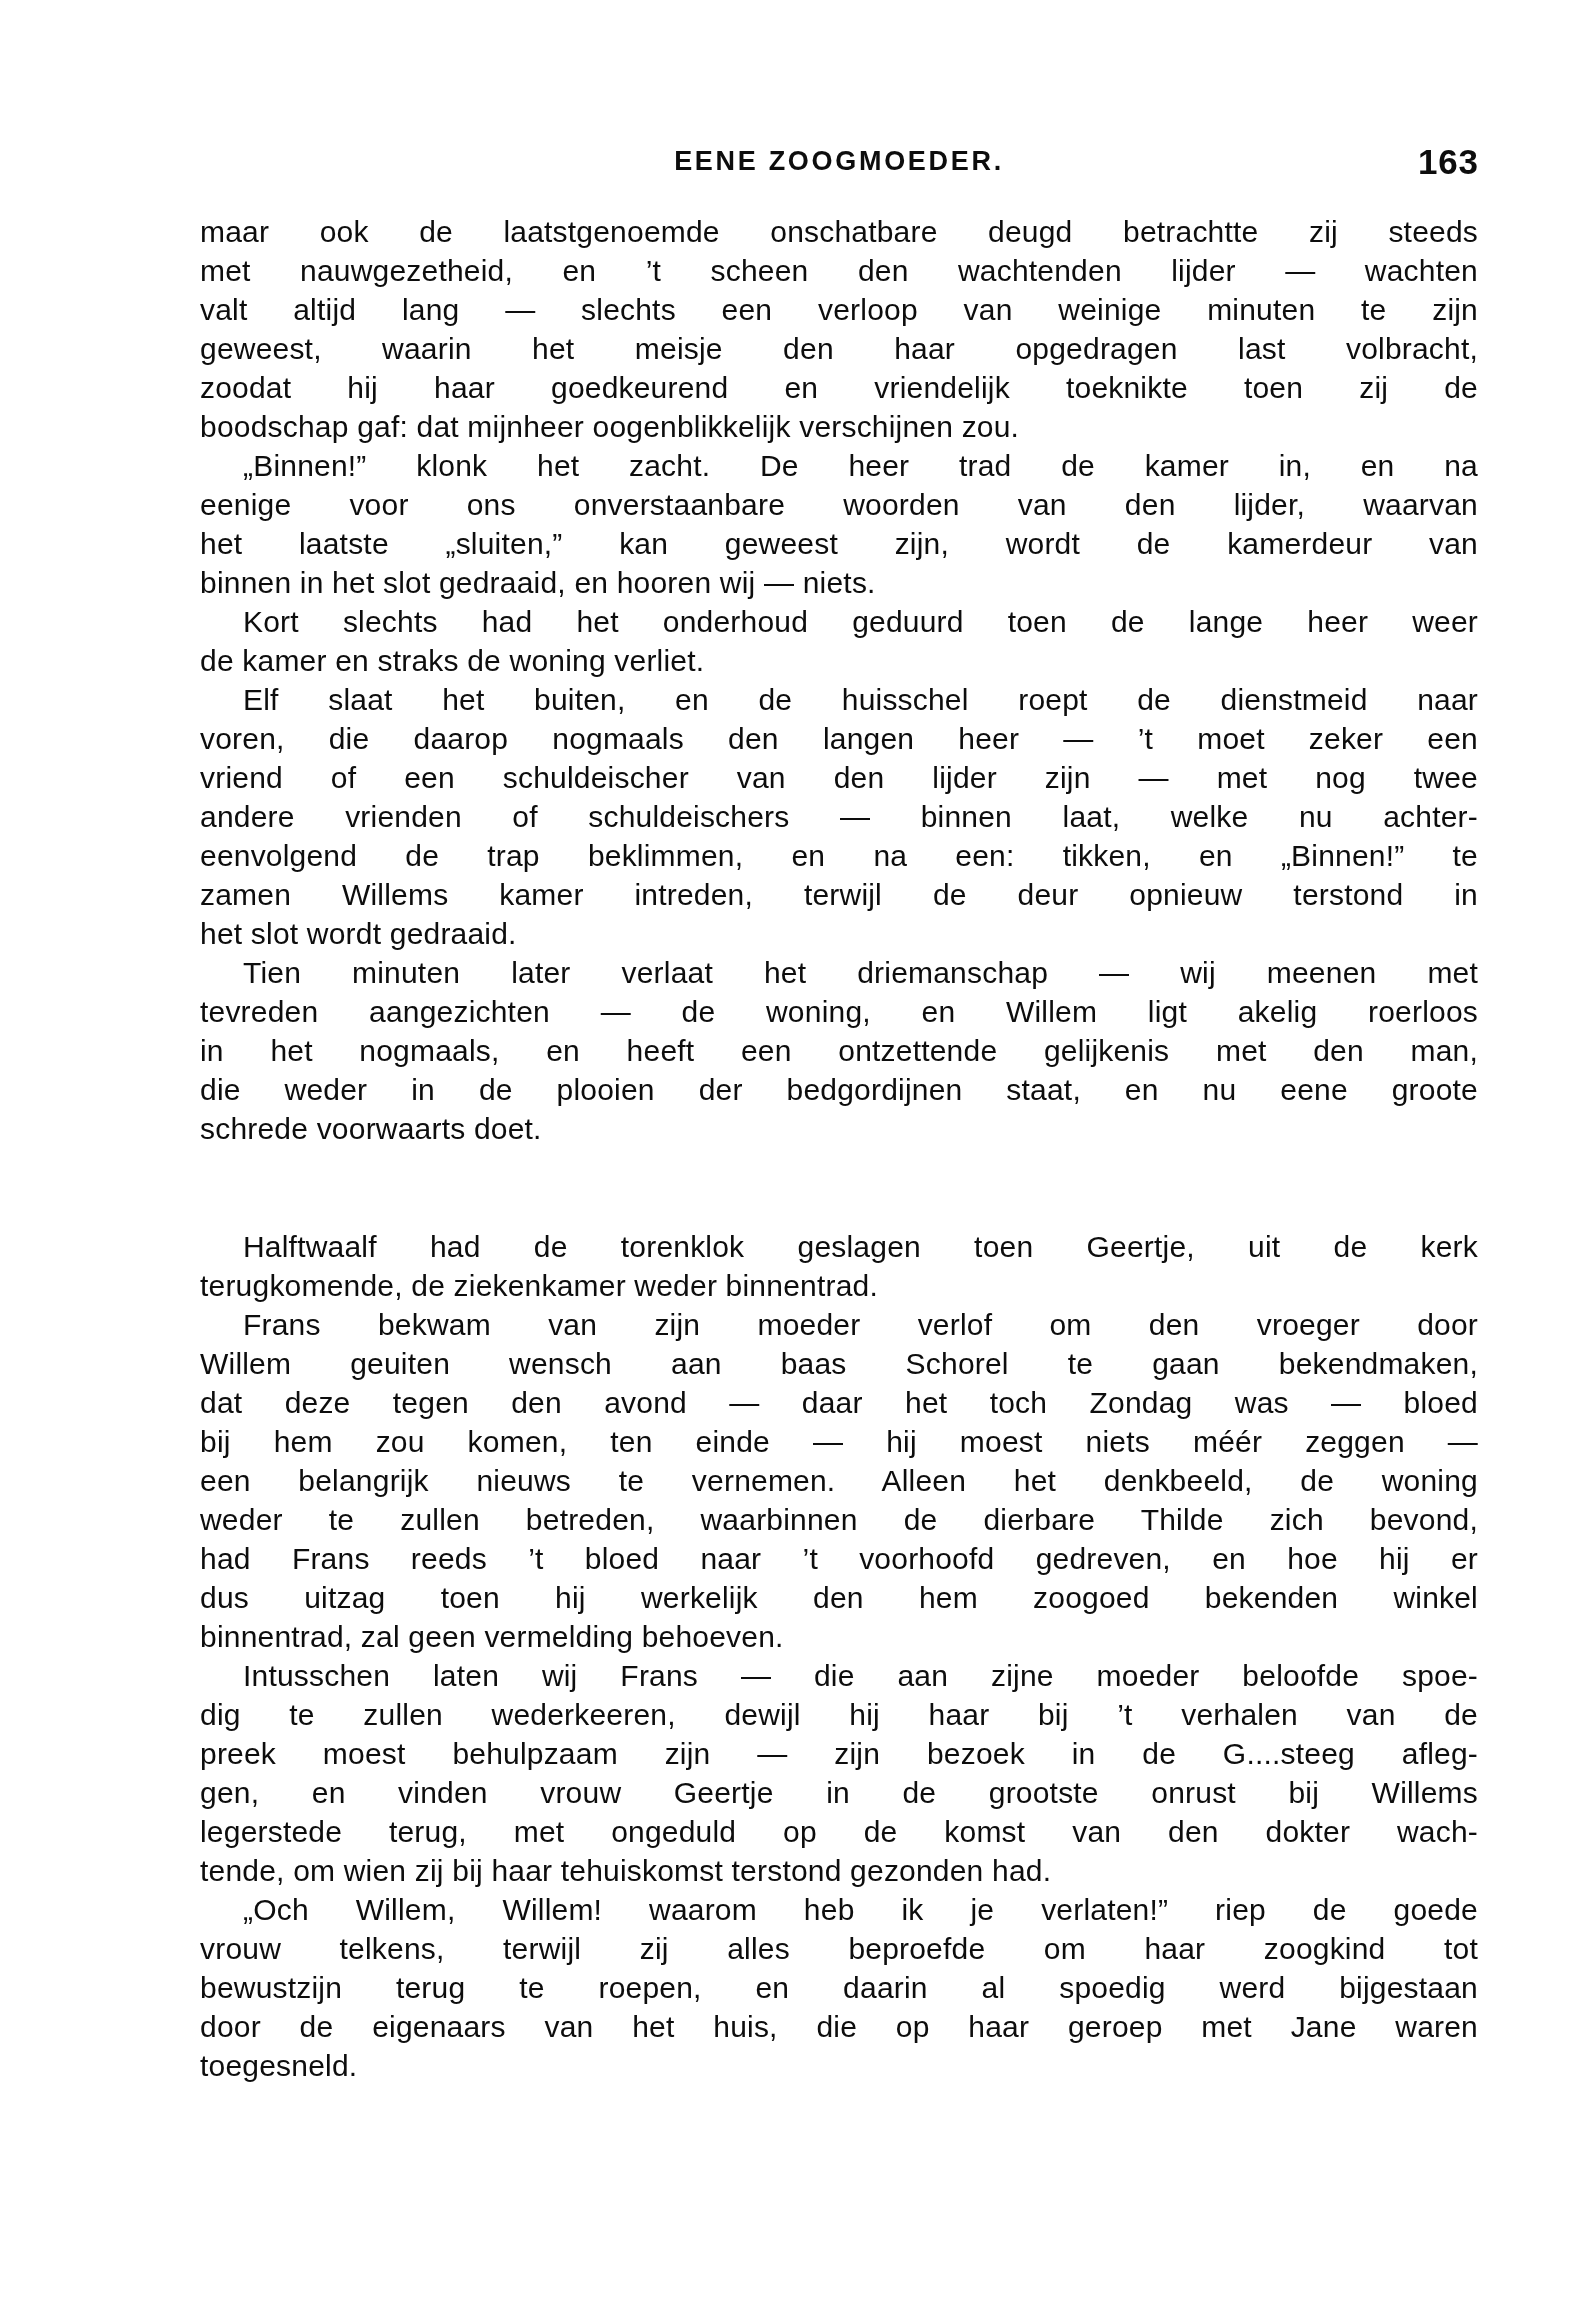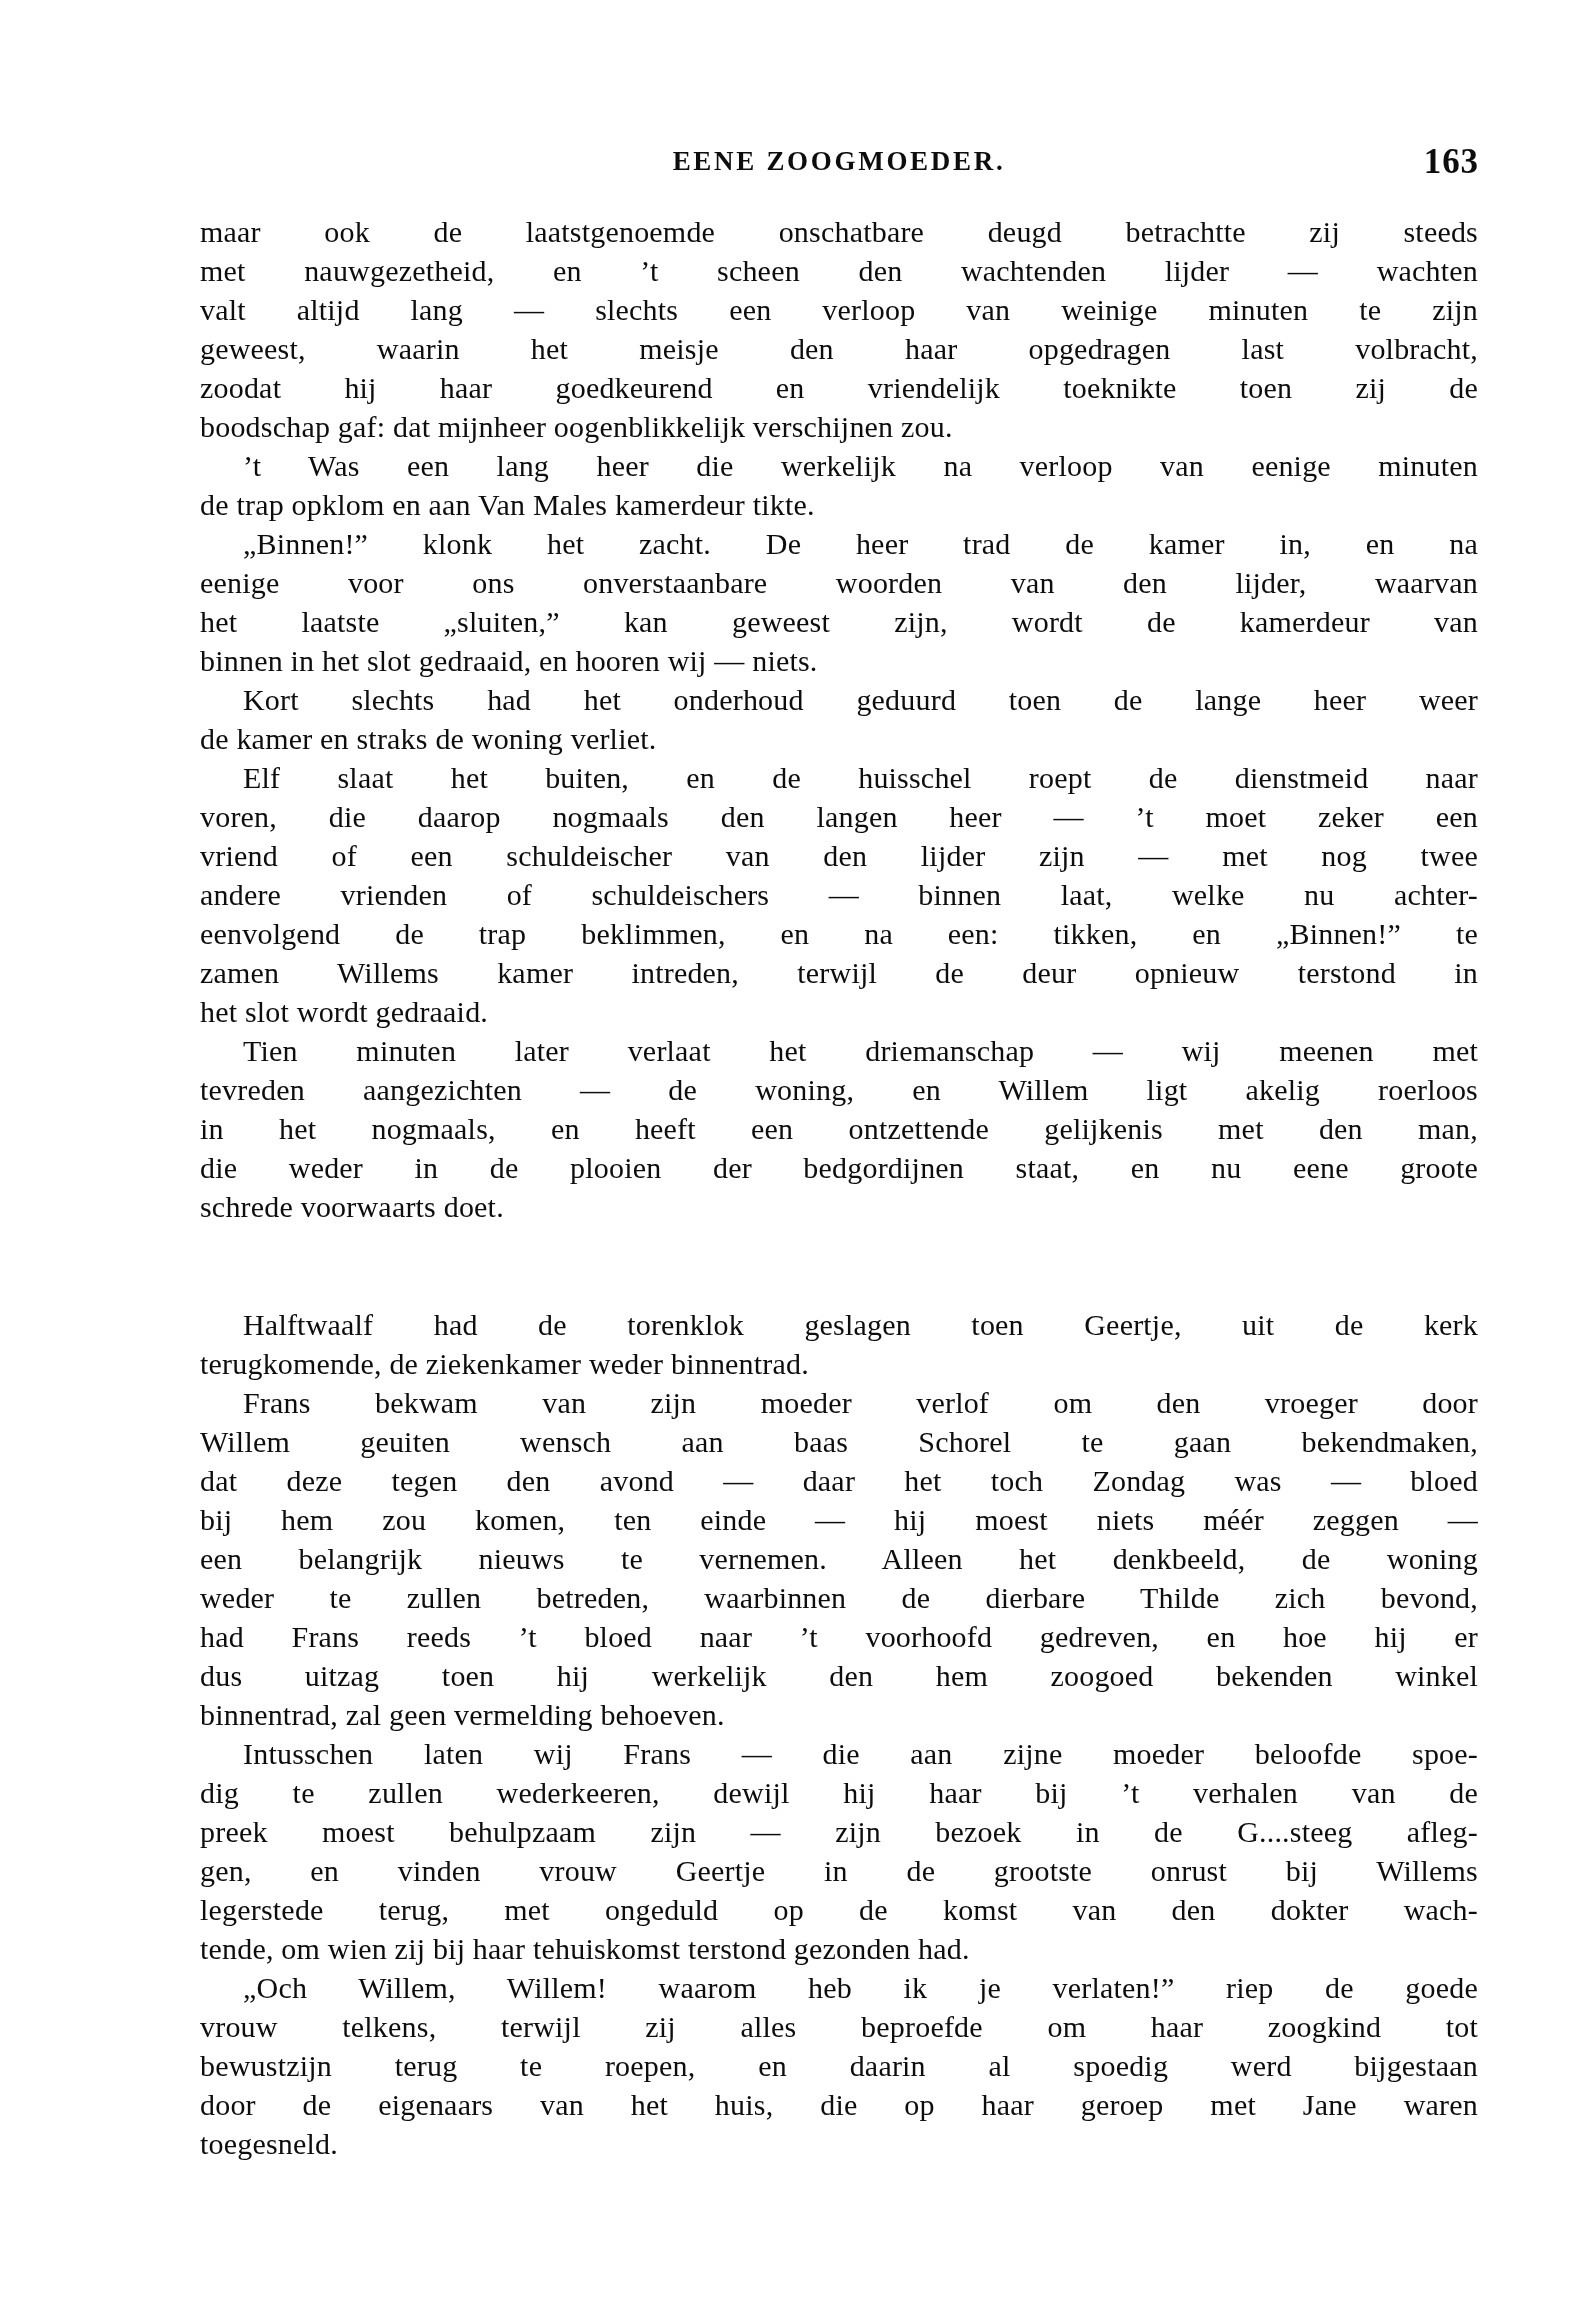--- a/index.html
+++ b/index.html
@@ -6,21 +6,21 @@
     margin: 0;
     padding: 0;
     background: #ffffff;
   }
   .page {
     position: relative;
     width: 1571px;
     height: 2319px;
     background: #ffffff;
     overflow: hidden;
-    font-family: Liberation Serif, serif;
+    font-family: Liberation Sans, sans-serif;
     color: #0d0d0d;
   }
   
   .running-head {
     position: absolute;
     left: 200px;
     top: 148px;
     width: 1278px;
     text-align: center;
     font-size: 27px;
@@ -78,24 +78,20 @@
   <div class="text-block">
       <div class="paragraph">
         <div class="line">maar ook de laatstgenoemde onschatbare deugd betrachtte zij steeds</div>
         <div class="line">met nauwgezetheid, en ’t scheen den wachtenden lijder — wachten</div>
         <div class="line">valt altijd lang — slechts een verloop van weinige minuten te zijn</div>
         <div class="line">geweest, waarin het meisje den haar opgedragen last volbracht,</div>
         <div class="line">zoodat hij haar goedkeurend en vriendelijk toeknikte toen zij de</div>
         <div class="line last">boodschap gaf: dat mijnheer oogenblikkelijk verschijnen zou.</div>
       </div>
       <div class="paragraph">
-        <div class="line indent">’t Was een lang heer die werkelijk na verloop van eenige minuten</div>
-        <div class="line last">de trap opklom en aan Van Males kamerdeur tikte.</div>
-      </div>
-      <div class="paragraph">
         <div class="line indent">„Binnen!” klonk het zacht. De heer trad de kamer in, en na</div>
         <div class="line">eenige voor ons onverstaanbare woorden van den lijder, waarvan</div>
         <div class="line">het laatste „sluiten,” kan geweest zijn, wordt de kamerdeur van</div>
         <div class="line last">binnen in het slot gedraaid, en hooren wij — niets.</div>
       </div>
       <div class="paragraph">
         <div class="line indent">Kort slechts had het onderhoud geduurd toen de lange heer weer</div>
         <div class="line last">de kamer en straks de woning verliet.</div>
       </div>
       <div class="paragraph">

